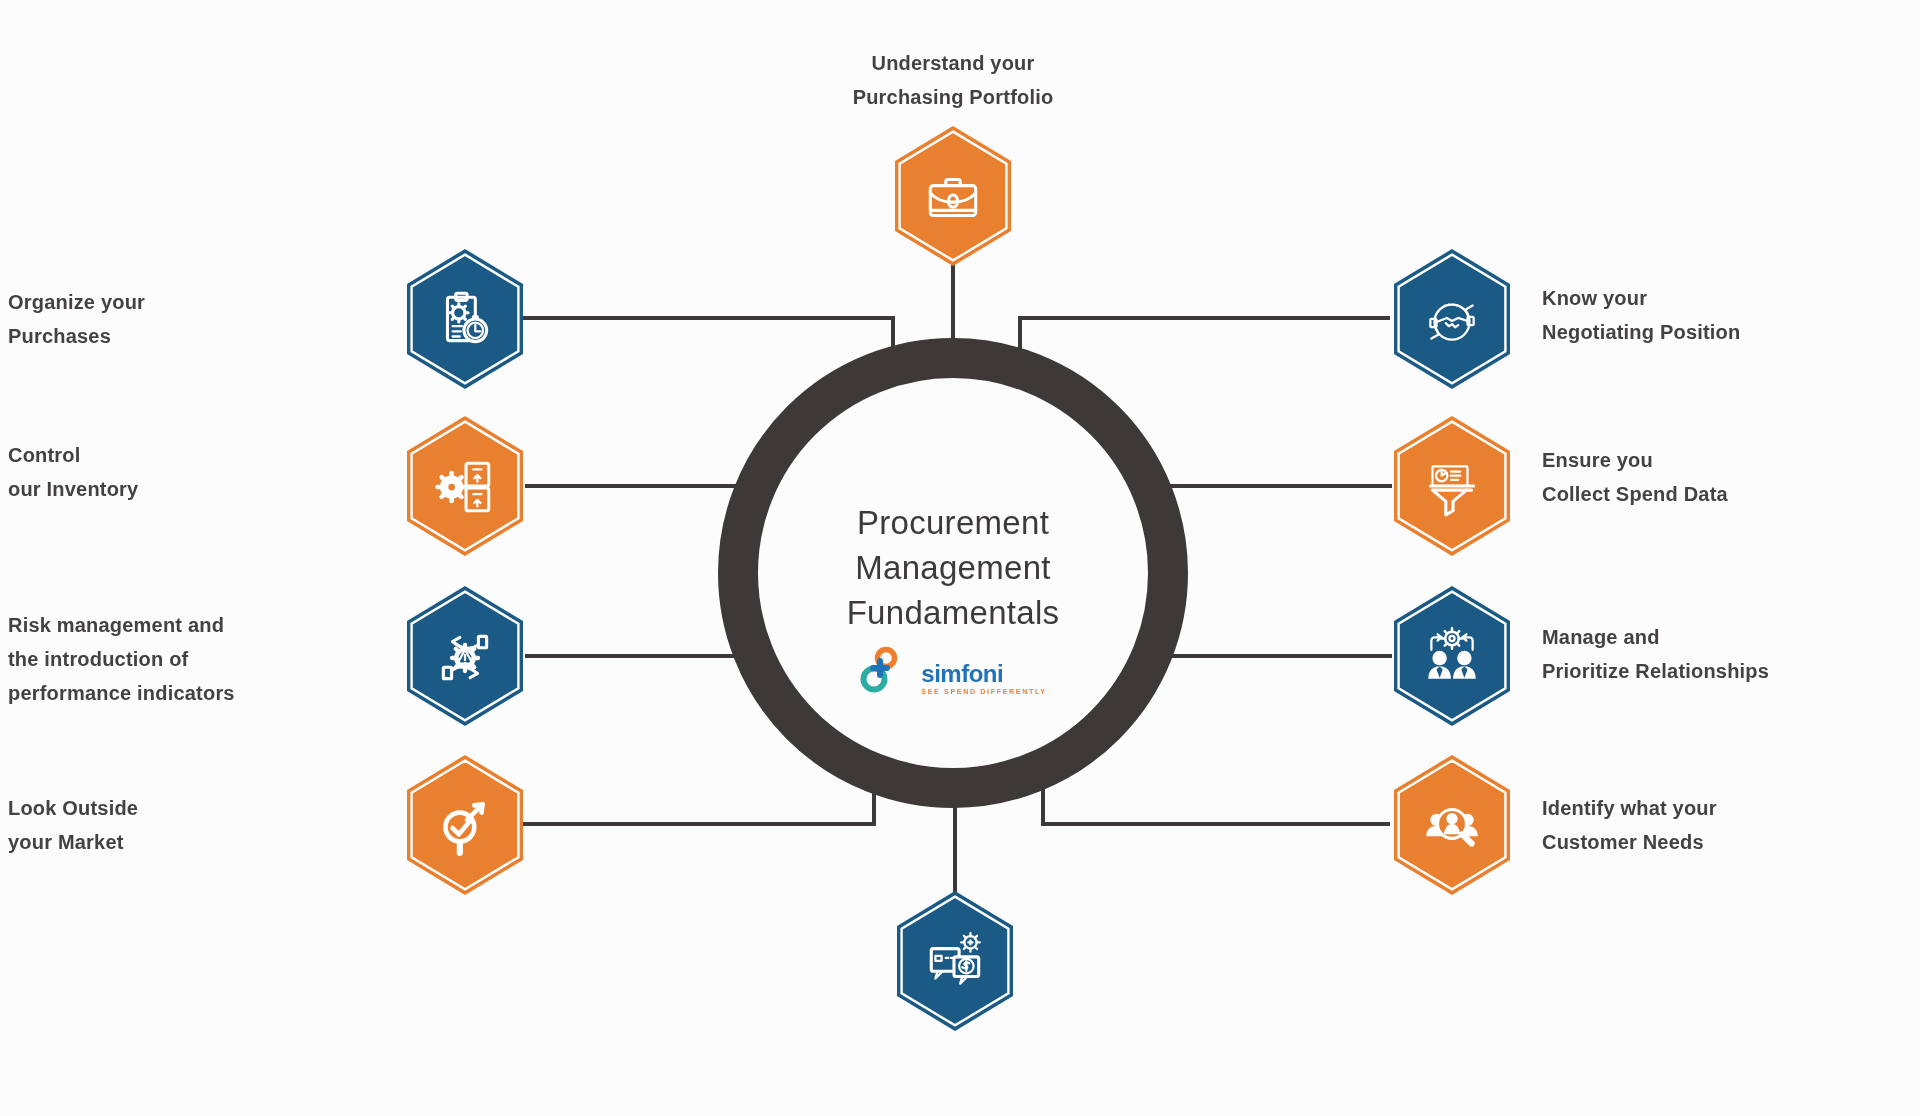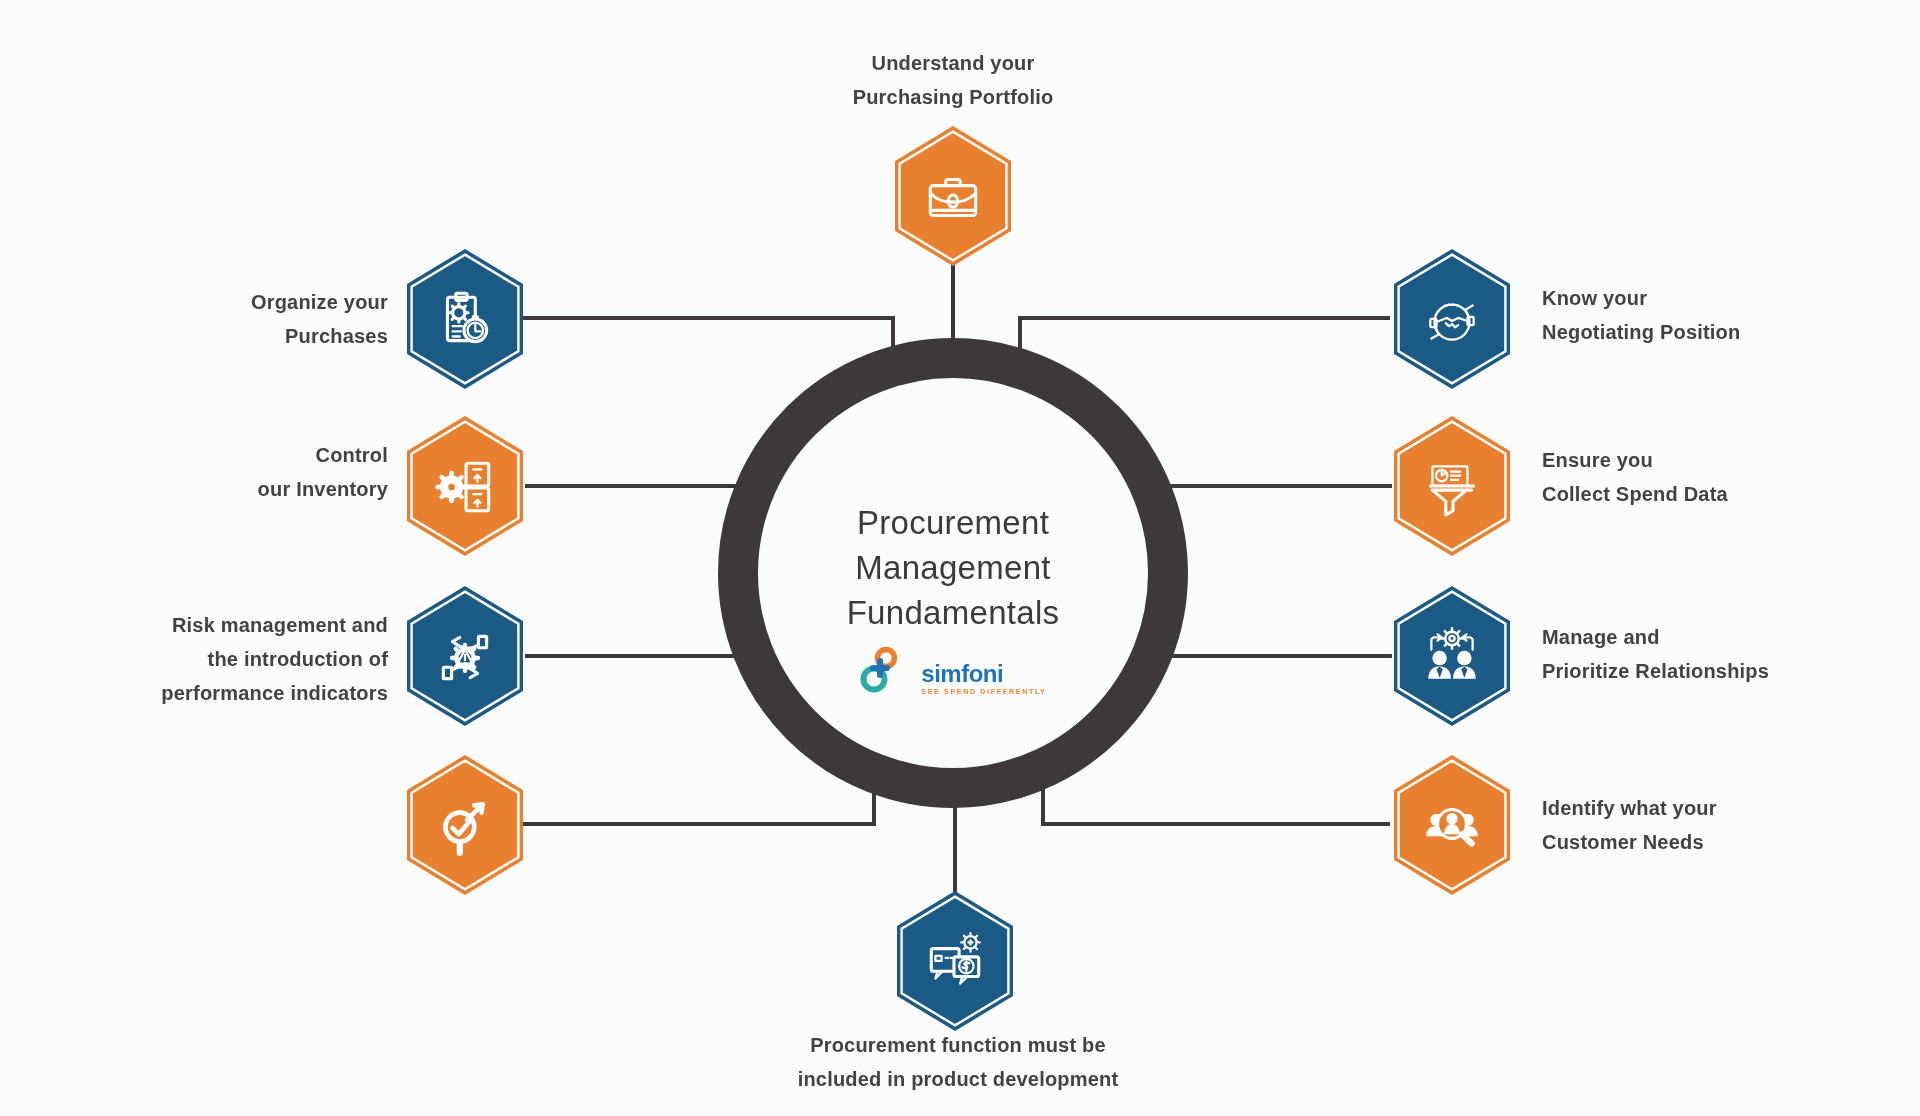--- a/index.html
+++ b/index.html
@@ -13,21 +13,21 @@
   .hex-inner{fill:none;stroke:#fff;stroke-width:2.4}
   .icon{position:absolute;left:29px;top:40px}
   .s{stroke:#fff;stroke-width:3;fill:none;stroke-linecap:round;stroke-linejoin:round}
   .f{fill:#fff;stroke:none}
   .mask{stroke:#fff;stroke-width:3;stroke-linecap:round;stroke-linejoin:round}
   .thick{stroke-width:6}
   .th2{stroke-width:2.2}
   .sw45{stroke-width:4.5}
   .lbl{position:absolute;white-space:pre-line;font-weight:bold;font-size:20px;
        line-height:34px;color:var(--c-text,#454142);letter-spacing:.2px}
-  .lbl-right{text-align:right}
+  .lbl-right{text-align:left}
   .lbl-left{text-align:left}
   .lbl-center{text-align:center}
   .center-title{position:absolute;left:743px;top:500px;width:420px;text-align:center;
        white-space:pre-line;font-weight:normal;font-size:33px;line-height:45px;
        color:var(--c-title,#3E3A3B);letter-spacing:.3px}
   .logo{position:absolute;left:743px;top:645px;width:420px;display:flex;
         justify-content:center;align-items:flex-end;gap:18px}
   .logo-text{display:flex;flex-direction:column;align-items:flex-start}
   .logo-word{font-weight:bold;font-size:24px;line-height:24px;color:var(--c-logo_blue,#2173B9);
         letter-spacing:-0.5px}
@@ -157,20 +157,22 @@
       <polygon class="hex-inner" points="62,7.6 115.4,39.8 115.4,104.2 62,136.4 8.6,104.2 8.6,39.8"></polygon>
     </svg>
     <svg class="icon" width="66" height="66" viewBox="0 0 64 64">
       <circle class="s sw45" cx="27" cy="33" r="14"></circle>
       <path class="s thick" d="M27 48v10"></path>
       <path class="s sw45" d="M20 34l6 6 11-13"></path>
       <path class="s sw45" d="M34 26L49 11"></path>
       <path class="s sw45" d="M49 11l-8 1M49 11l-1 8"></path>
     </svg>
   </div>
+  <div class="lbl lbl-right" style="left:8px;top:791px;width:380px">Look Outside
+your Market</div>
 
   <div class="node" style="left:1390px;top:247px">
     <svg class="hex-svg" width="124" height="144" viewBox="0 0 124 144">
       <polygon points="62,2 120,37 120,107 62,142 4,107 4,37" fill="#1C5A86"></polygon>
       <polygon class="hex-inner" points="62,7.6 115.4,39.8 115.4,104.2 62,136.4 8.6,104.2 8.6,39.8"></polygon>
     </svg>
     <svg class="icon" width="66" height="66" viewBox="0 0 64 64">
       <circle class="s th2" cx="32" cy="34" r="17"></circle>
       <path class="s th2" d="M45 22l7-4M45 22l3 7"></path>
       <path class="s th2" d="M19 46l-7 4M19 46l-3-7"></path>
@@ -254,16 +256,14 @@
       <path class="s th2" d="M15 41l-2 7 7-7"></path>
       <rect class="s th2" x="13" y="26" width="6" height="5"></rect>
       <path class="s th2" d="M23 28h2.5M28 28h2.5"></path>
       <rect class="mask" x="31" y="27" width="24" height="19" rx="2" fill="#1C5A86"></rect>
       <path class="s th2" d="M39 46l-2 7 7-7"></path>
       <circle class="s th2" cx="43" cy="36" r="7"></circle>
       <path class="s th2" d="M43 31.5v9"></path>
       <path class="s th2" d="M45.8 33.2c-3.5-1.8-6.3.2-3.7 1.9 2.6 1.7 2.7 3.3-.8 2.8-.9-.1-1.7-.4-2.2-.8"></path>
     </svg>
   </div>
-  <div class="lbl lbl-center" style="left:658px;top:1028px;width:600px">Procurement function must be
-included in product development</div>
 
 </div>
 
 </body></html>

